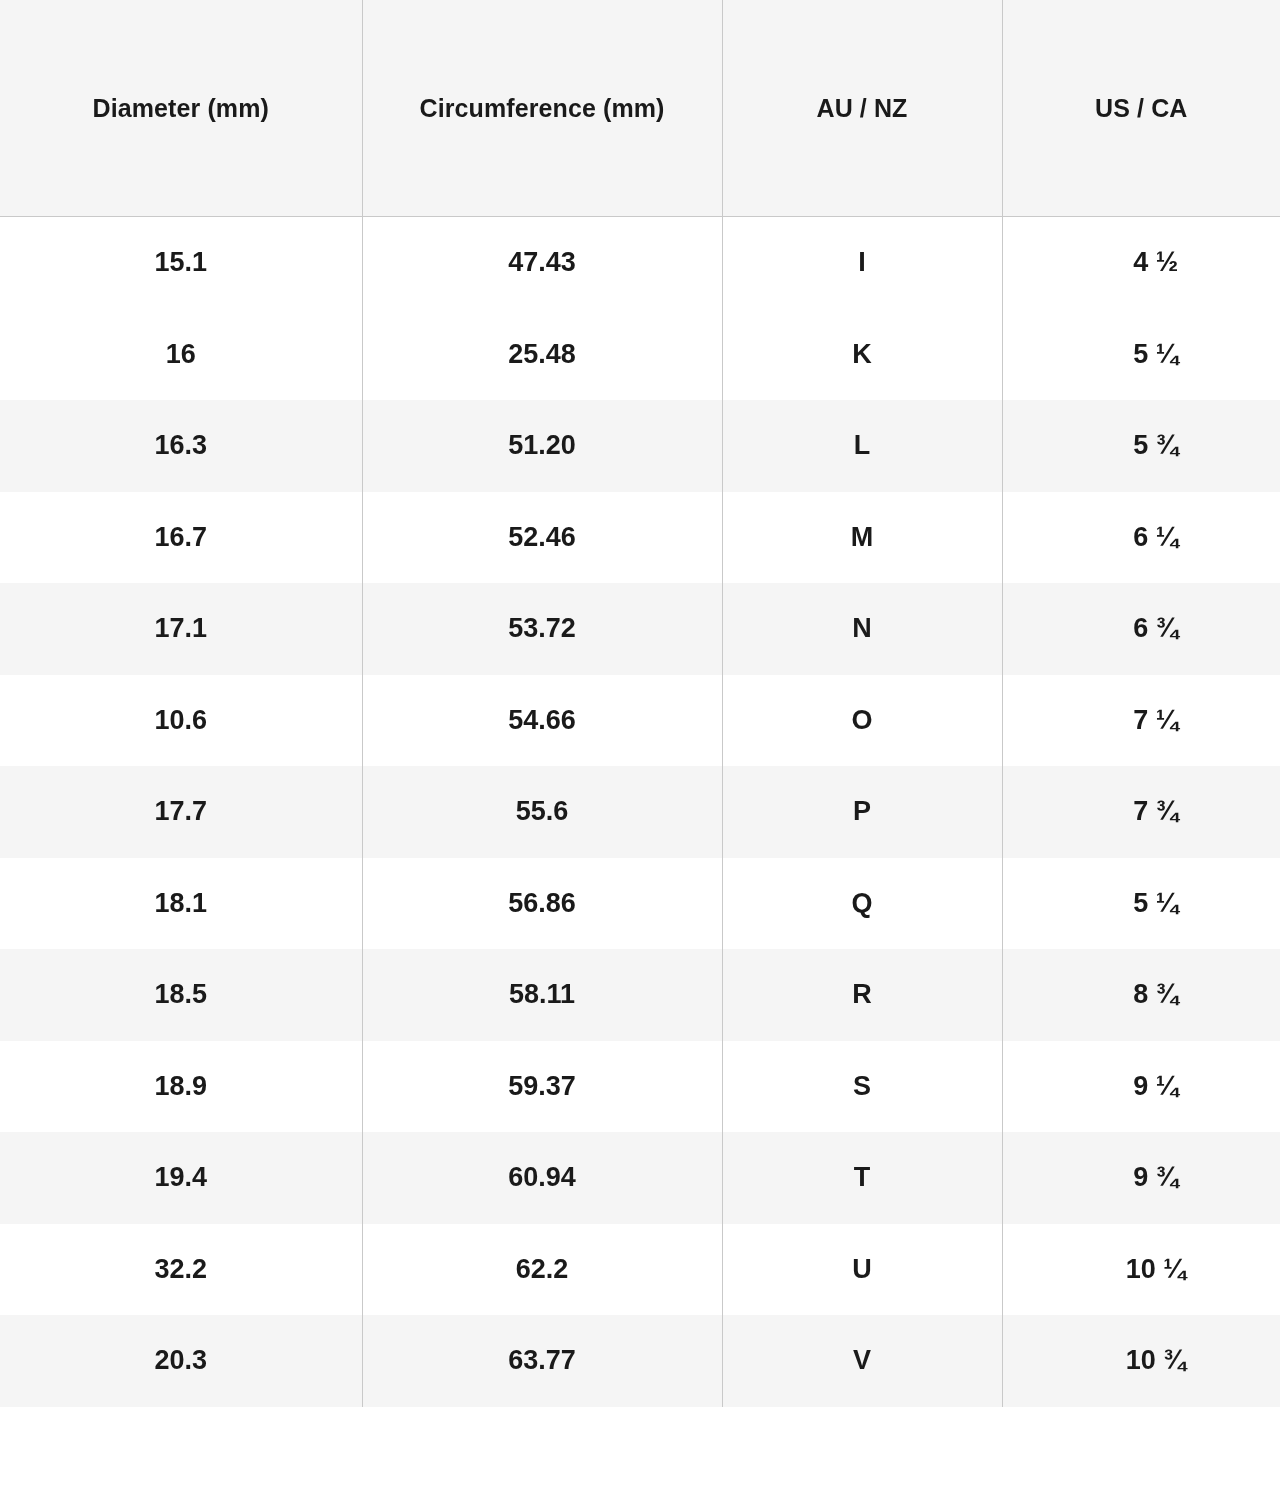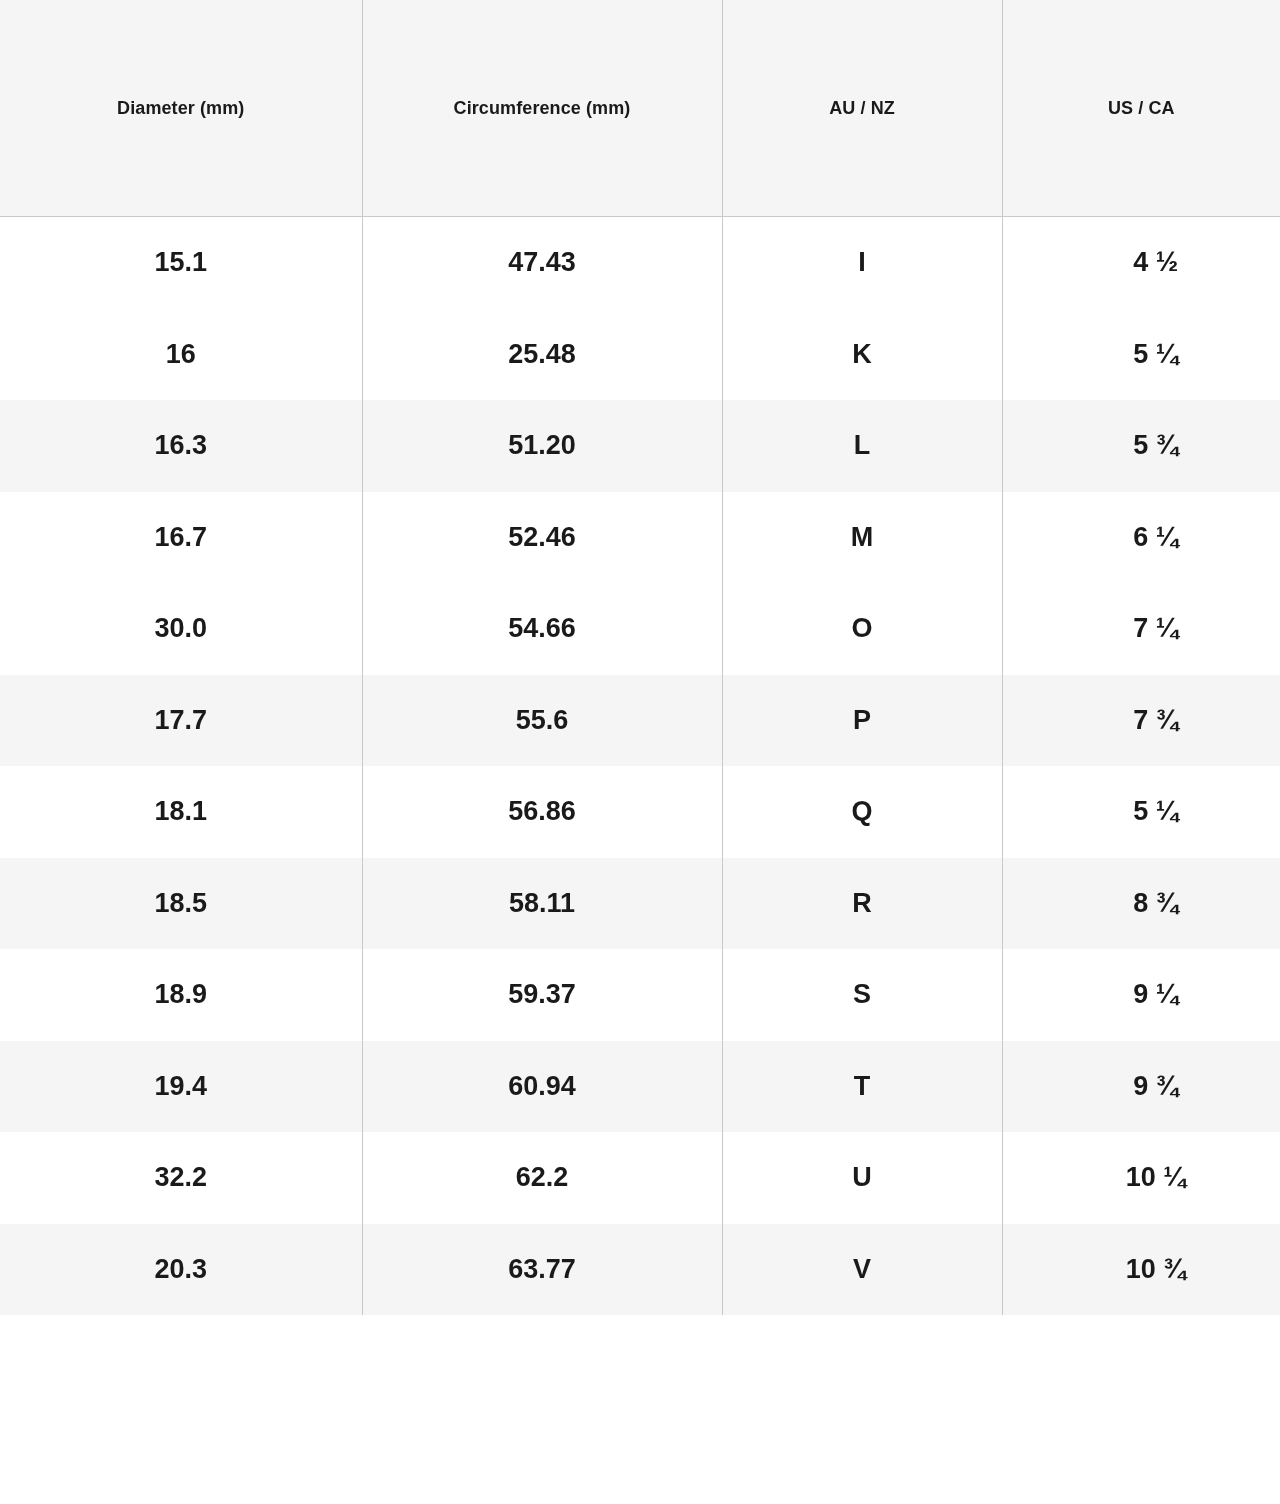--- a/index.html
+++ b/index.html
@@ -25,21 +25,21 @@
     width: 1280px;
   }
   table.size-table col.c0 { width: 362px; }
   table.size-table col.c1 { width: 360px; }
   table.size-table col.c2 { width: 280px; }
   table.size-table col.c3 { width: 278px; }
 
   thead th {
     height: 216px;
     background: #f5f5f5;
-    font-size: 18px;
+    font-size: 25px;
     font-weight: 700;
     color: #1a1a1a;
     text-align: center;
     vertical-align: middle;
     border-right: 1px solid #c9c9c9;
     border-bottom: 1px solid #c9c9c9;
     letter-spacing: 0.1px;
     padding: 0;
   }
   thead th:last-child {
@@ -103,22 +103,28 @@
         <td>51.20</td>
         <td>L</td>
         <td>5 ¾</td>
       </tr>
       <tr class="odd">
         <td>16.7</td>
         <td>52.46</td>
         <td>M</td>
         <td>6 ¼</td>
       </tr>
+      <tr class="even">
+        <td>17.1</td>
+        <td>53.72</td>
+        <td>N</td>
+        <td>6 ¾</td>
+      </tr>
       <tr class="odd">
-        <td>30.0</td>
+        <td>10.6</td>
         <td>54.66</td>
         <td>O</td>
         <td>7 ¼</td>
       </tr>
       <tr class="even">
         <td>17.7</td>
         <td>55.6</td>
         <td>P</td>
         <td>7 ¾</td>
       </tr>

